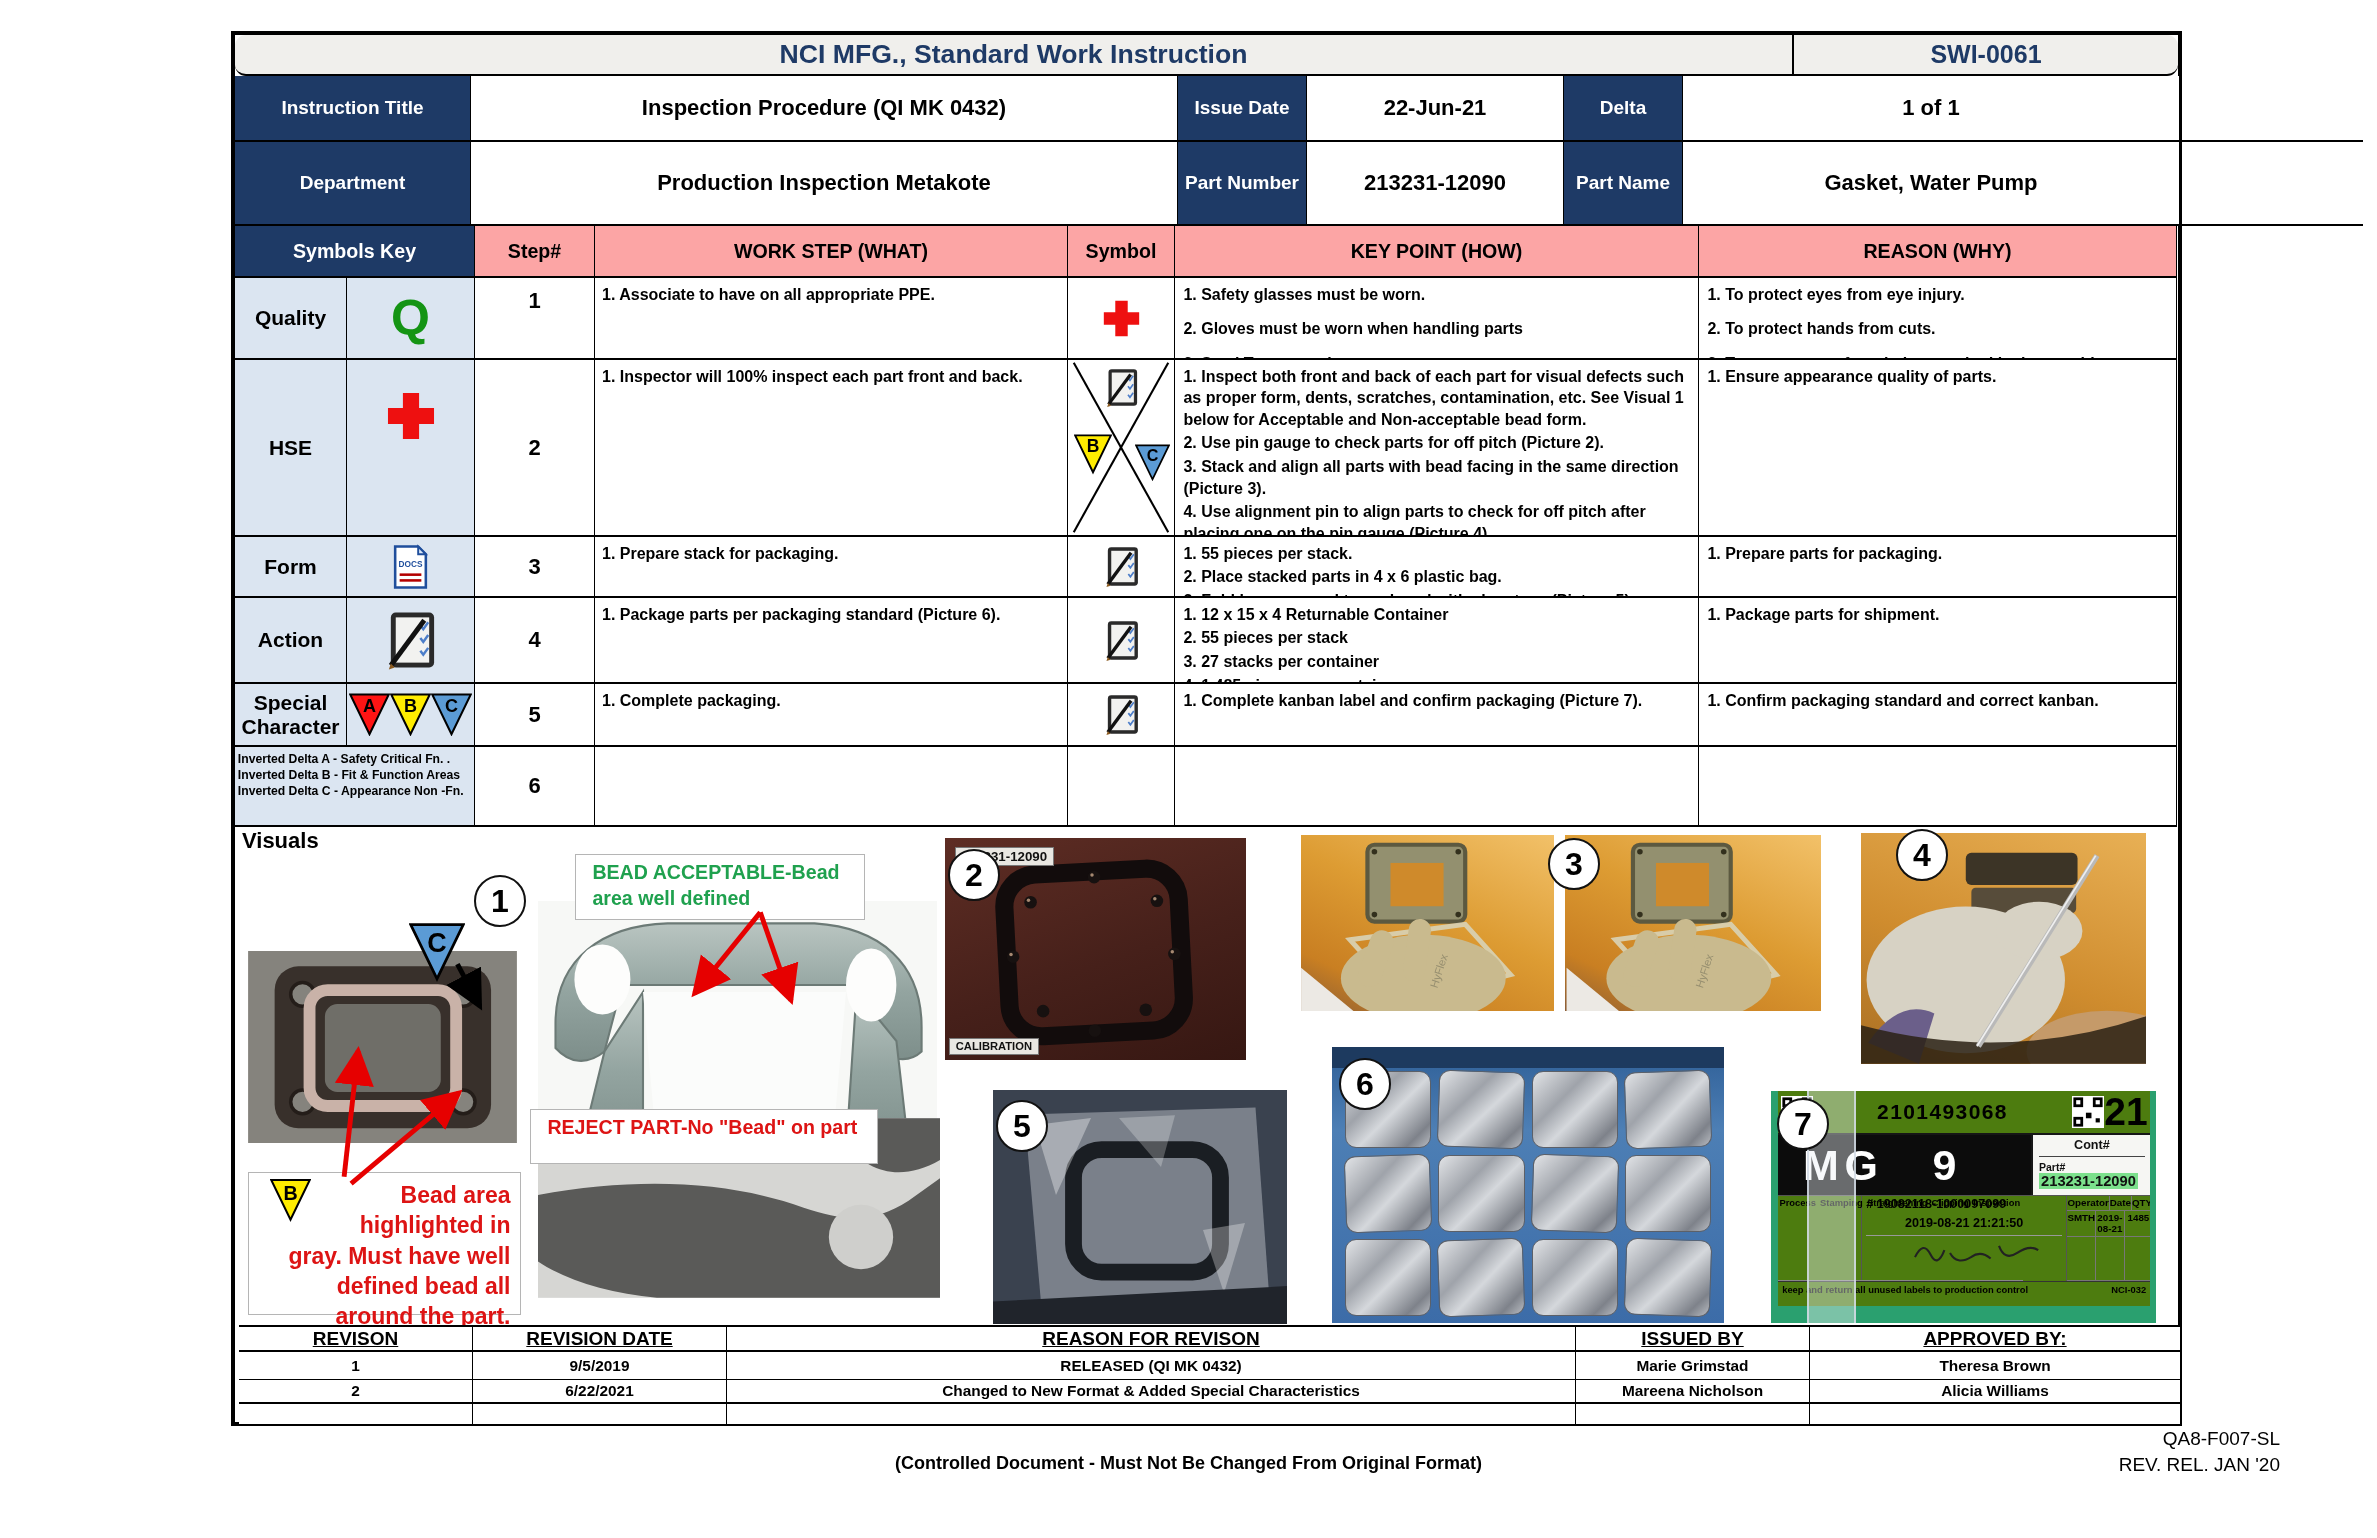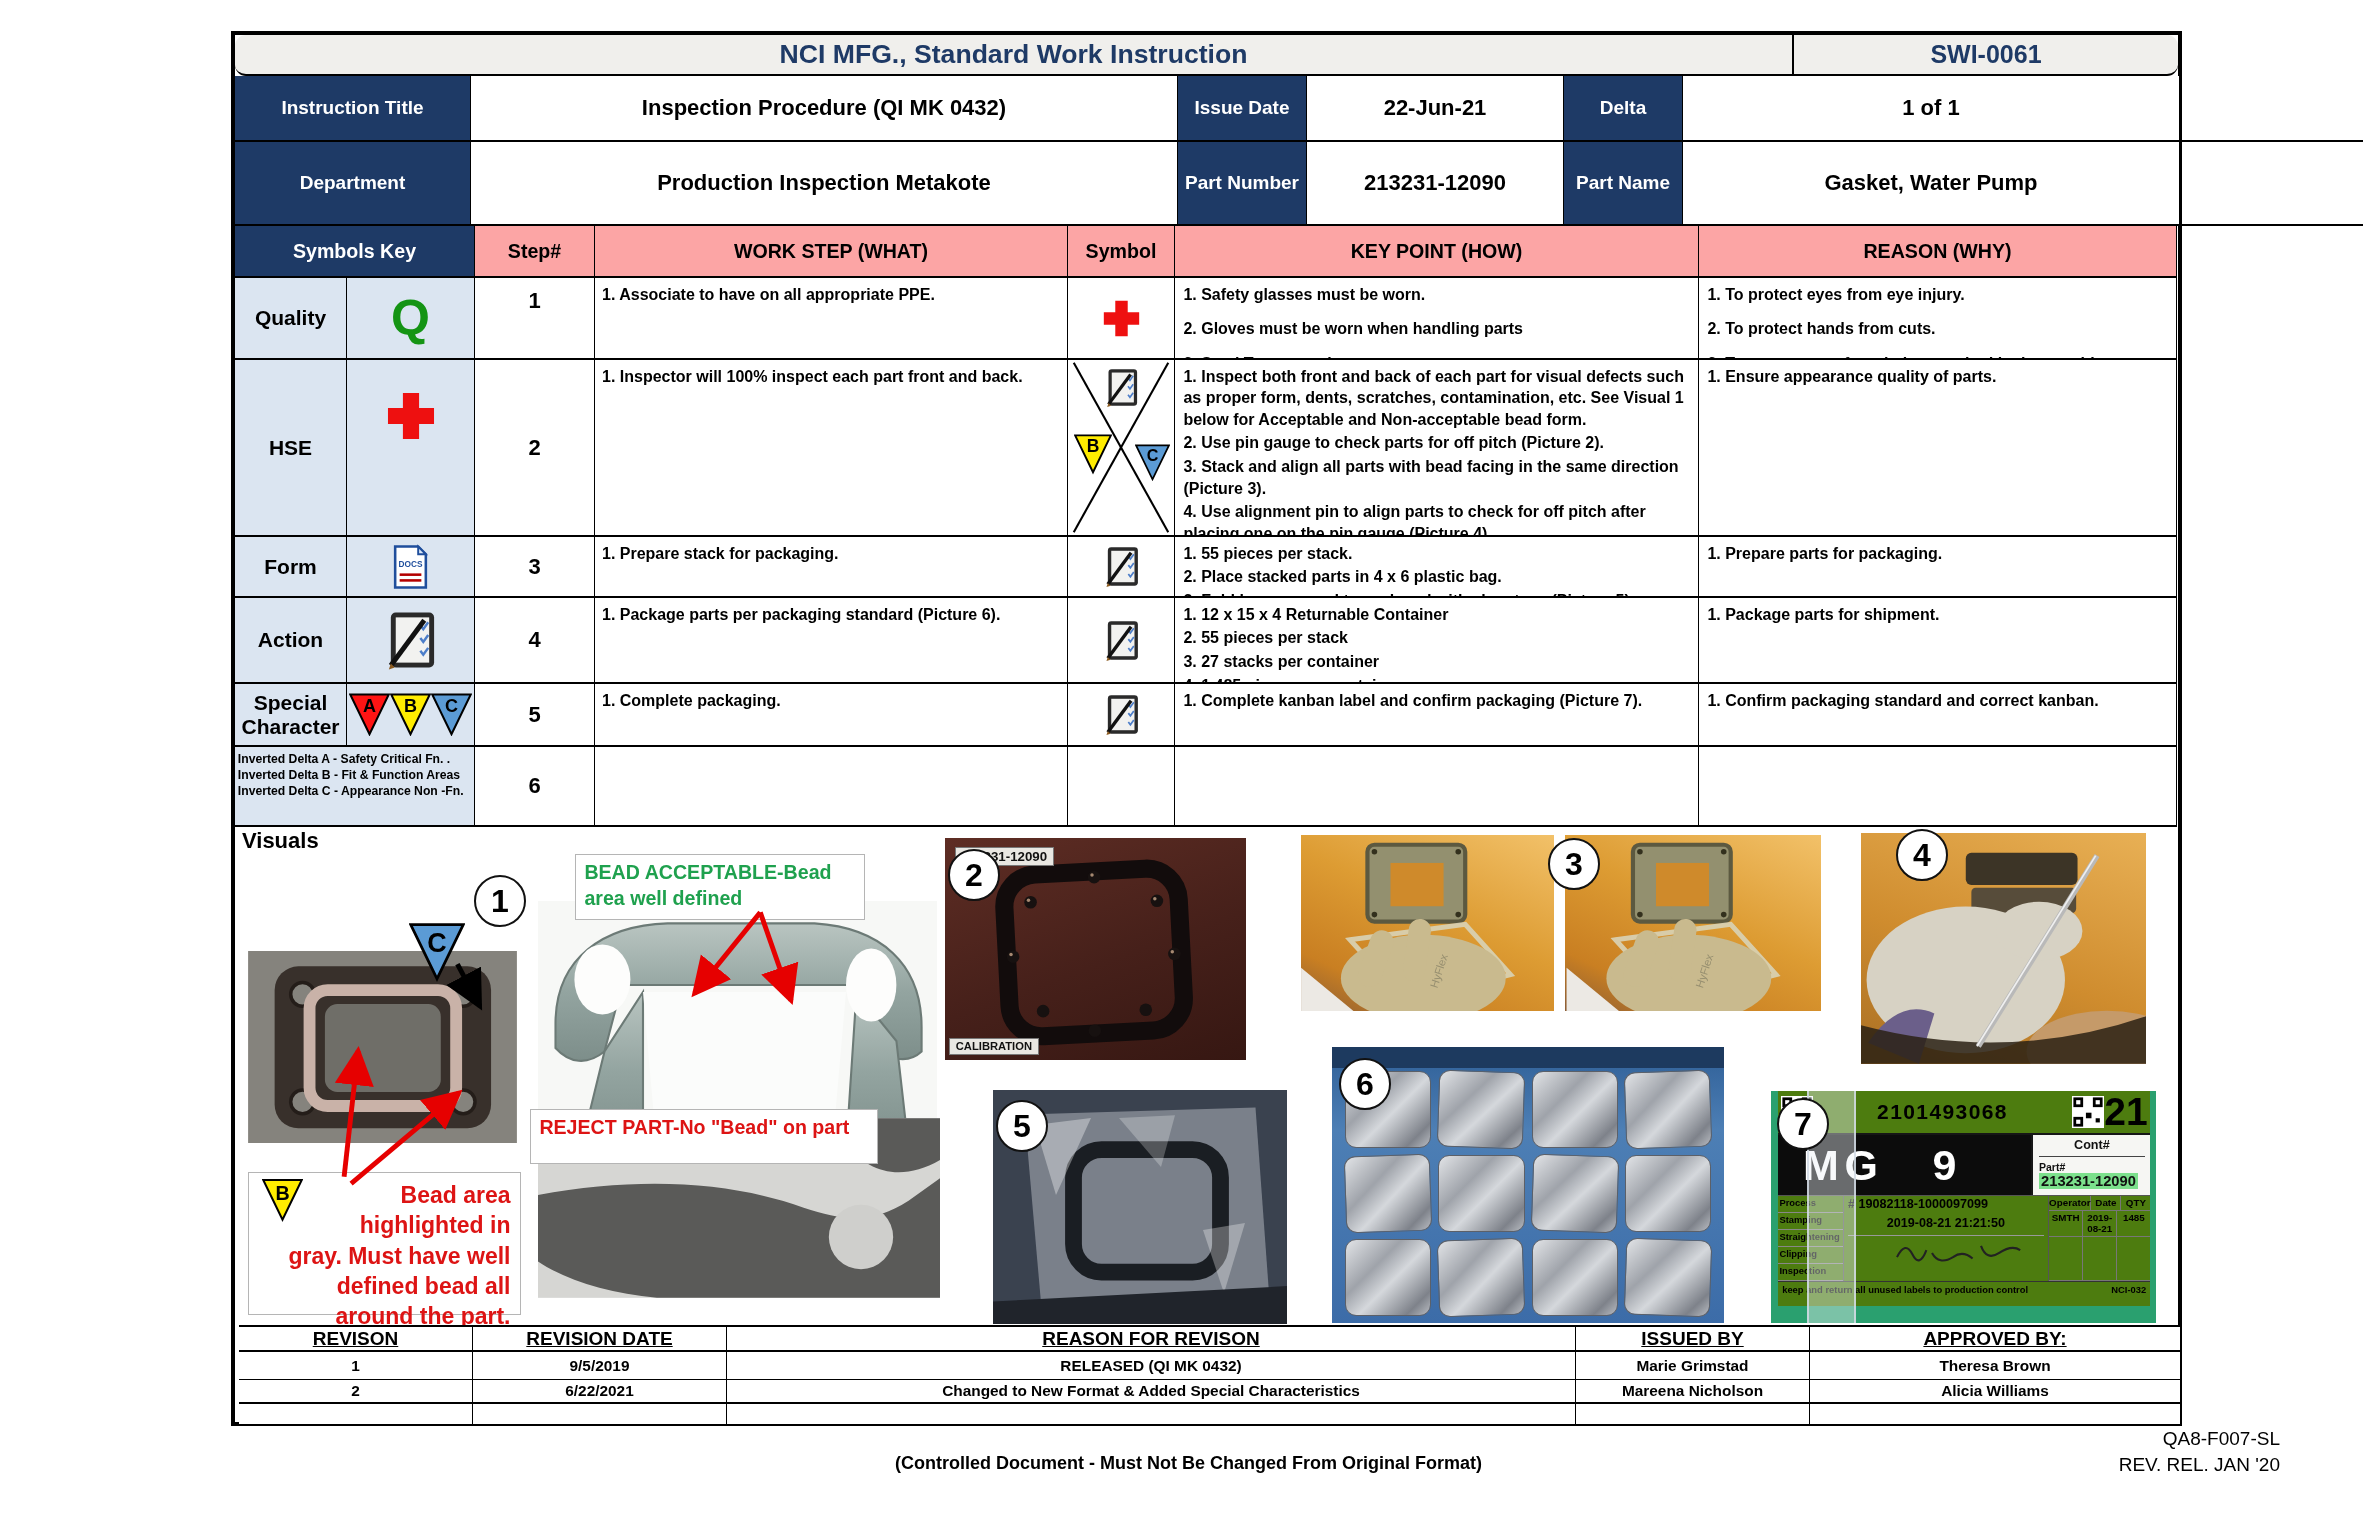--- a/index.html
+++ b/index.html
@@ -45,21 +45,21 @@
   .greenQ{font-size:50px;font-weight:800;color:#149414;line-height:1;}
   .notes{background:#dbe5f1;grid-column:span 2;padding:3.5px 2.8px;display:block;}
   .notes div{font-weight:700;font-size:12.2px;line-height:1.32;}
   .trirow{display:flex;align-items:center;justify-content:center;}
   
   .visuals{position:absolute;left:0;top:792px;width:1943px;height:498px;background:#fff;overflow:hidden;}
   .vtitle{position:absolute;left:7px;top:1.4px;font-weight:700;font-size:22px;}
   .picnum{position:absolute;width:52px;height:52px;border-radius:50%;border:2.8px solid #111;background:#fff;
        display:flex;align-items:center;justify-content:center;font-weight:700;font-size:32px;z-index:8;box-sizing:border-box;}
   .photo{position:absolute;overflow:hidden;}
-  .annbox{position:absolute;background:#fff;border:1.4px solid #b5b5b5;box-sizing:border-box;z-index:6;}
+  .annbox{position:absolute;background:#fff;border:1.4px solid #b5b5b5;box-sizing:border-box;z-index:6;padding-left:8px;}
   .greennote{color:#1fa14e;font-weight:700;font-size:19.6px;line-height:1.3;padding:5.6px 8.4px;}
   .rednote{color:#dd1414;font-weight:700;font-size:19.6px;padding:5.6px 8.4px;}
   .beadnote{color:#dd1414;font-weight:700;font-size:23px;line-height:1.32;padding:7px 9.8px 4.2px 7px;text-align:right;}
   .p2{background:linear-gradient(160deg,#5e2d24 0%,#46201a 55%,#361712 100%);}
   .p2lab{position:absolute;background:#e9e7e2;color:#111;font-weight:700;font-size:13.3px;padding:1.4px 5.6px;border:0.7px solid #777;}
   .p3{background:linear-gradient(205deg,#f2c169 0%,#dd9c33 45%,#c97f22 80%,#8a5d36 100%);}
   .p4{background:linear-gradient(200deg,#e8b055 0%,#cf8c2e 55%,#a96f24 100%);}
   .p5{background:#3a424f;}
   .p6{background:linear-gradient(180deg,#2e5e96 0%,#4d7fb5 30%,#3c6ca8 100%);padding:24px 12.6px 9.8px 12.6px;box-sizing:border-box;}
   .bags{display:grid;grid-template-columns:1fr 1fr 1fr 1fr;grid-auto-rows:77px;gap:7px;}
@@ -72,21 +72,21 @@
   .p7 .big21{font-weight:700;font-size:39px;padding-right:2.8px;}
   .p7 .band{position:relative;height:60px;background:#0c0c0c;color:#fff;display:flex;align-items:center;}
   .p7 .mg{font-weight:700;font-size:43px;padding-left:25px;letter-spacing:5.6px;}
   .p7 .nine{font-weight:700;font-size:43px;padding-left:49px;}
   .p7 .contpanel{position:absolute;right:0;top:0;width:119px;height:100%;background:#f6f6f3;color:#111;
        border-left:2.1px solid #161616;box-sizing:border-box;padding:2.8px 5.6px;}
   .p7 .contlab{font-weight:700;font-size:12.6px;text-align:center;border-bottom:1.4px solid #444;padding-bottom:4.2px;}
   .p7 .partlab{font-weight:700;font-size:10.5px;margin-top:4.2px;}
   .p7 .partnum{font-weight:700;font-size:14.7px;background:#7ce08c;display:inline-block;padding:0 2.1px;}
   .p7 .body7{display:flex;border-top:0.7px solid #555;height:85px;}
-  .p7 .proc{width:83px;border-right:1.4px solid #555;display:flex;flex-direction:column;justify-content:flex-end;}
+  .p7 .proc{width:83px;border-right:1.4px solid #555;display:flex;}
   .p7 .proc div{flex:1;font-weight:700;font-size:9.4px;border-bottom:0.7px solid #888;padding:0.7px 2.8px 0 1.4px;text-align:left;}
   .p7 .mid7{flex:1;border-right:1.4px solid #555;padding:1.4px 4.2px;}
   .p7 .lot{font-weight:700;font-size:12.6px;}
   .p7 .ts{font-weight:700;font-size:12.6px;text-align:center;margin-top:4.2px;border-bottom:0.7px solid #999;padding-bottom:5.6px;}
   .p7 .ops{width:130px;display:flex;flex-direction:column;font-size:9.8px;}
   .p7 .oprow{display:flex;border-bottom:0.7px solid #777;}
   .p7 .oprow span{flex:1;font-weight:700;text-align:center;border-right:0.7px solid #777;padding:1.4px 0;}
   .p7 .oprow span:last-child{border-right:none;}
   .p7 .strip2{display:flex;justify-content:space-between;align-items:center;font-weight:700;font-size:9.4px;
        padding:2.1px 4.2px;border-top:1.4px solid #333;}

